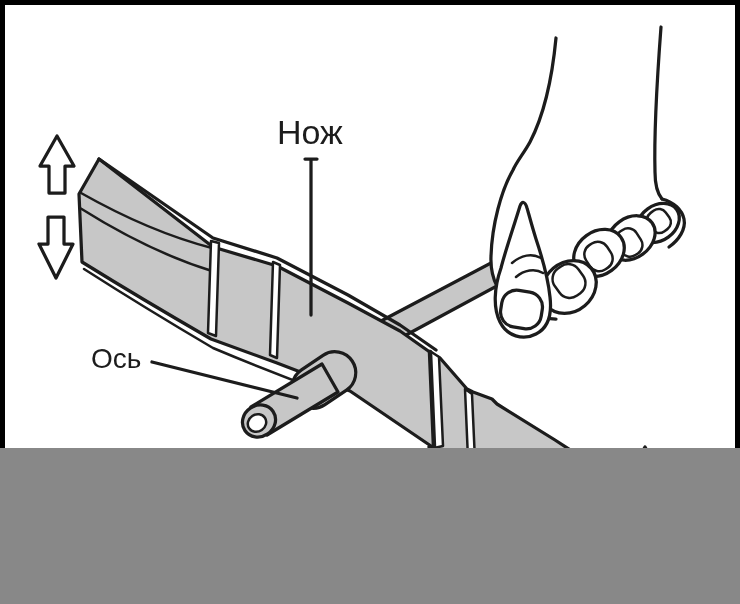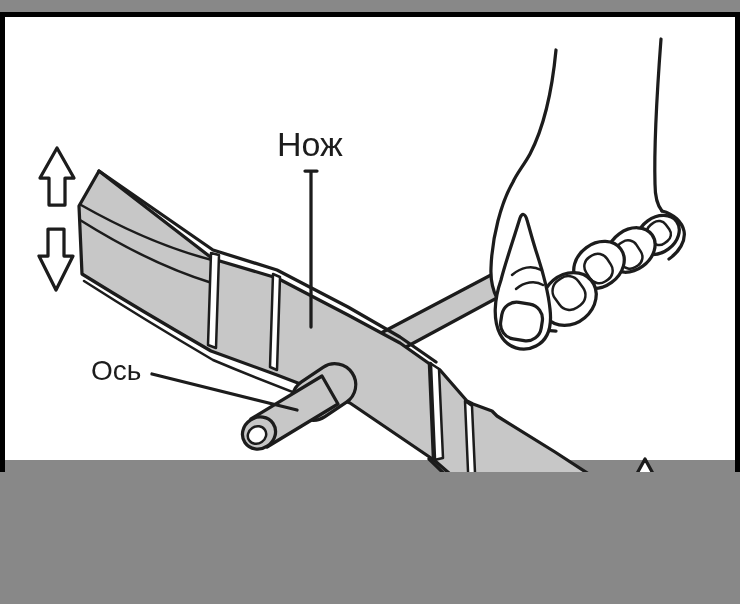--- a/index.html
+++ b/index.html
@@ -1,19 +1,19 @@
 <!DOCTYPE html>
 <html style="--background: #ffffff; --frame: #000000; --outline: #1c1c1c; --metal-shade: #c7c7c7;"><head>
 <meta charset="utf-8">
 <style>
   html,body{margin:0;padding:0;background:#888;}
   .canvas{
     width:740px;height:448px;
     background:var(--background,#ffffff);
-    position:relative;margin:12px auto;
+    position:relative;margin:0 auto;
     font-family:"Liberation Sans",sans-serif;
   }
   svg{display:block}
   .ol{stroke:var(--outline,#1c1c1c);stroke-linecap:round;stroke-linejoin:round;fill:none}
   .w2{stroke-width:2.5}
   .w3{stroke-width:3.25}
   .w4{stroke-width:4.5}
   .fill-shade{fill:var(--metal-shade,#c7c7c7)}
   .fill-white{fill:#ffffff}
   .fill-bg{fill:var(--background,#ffffff)}

